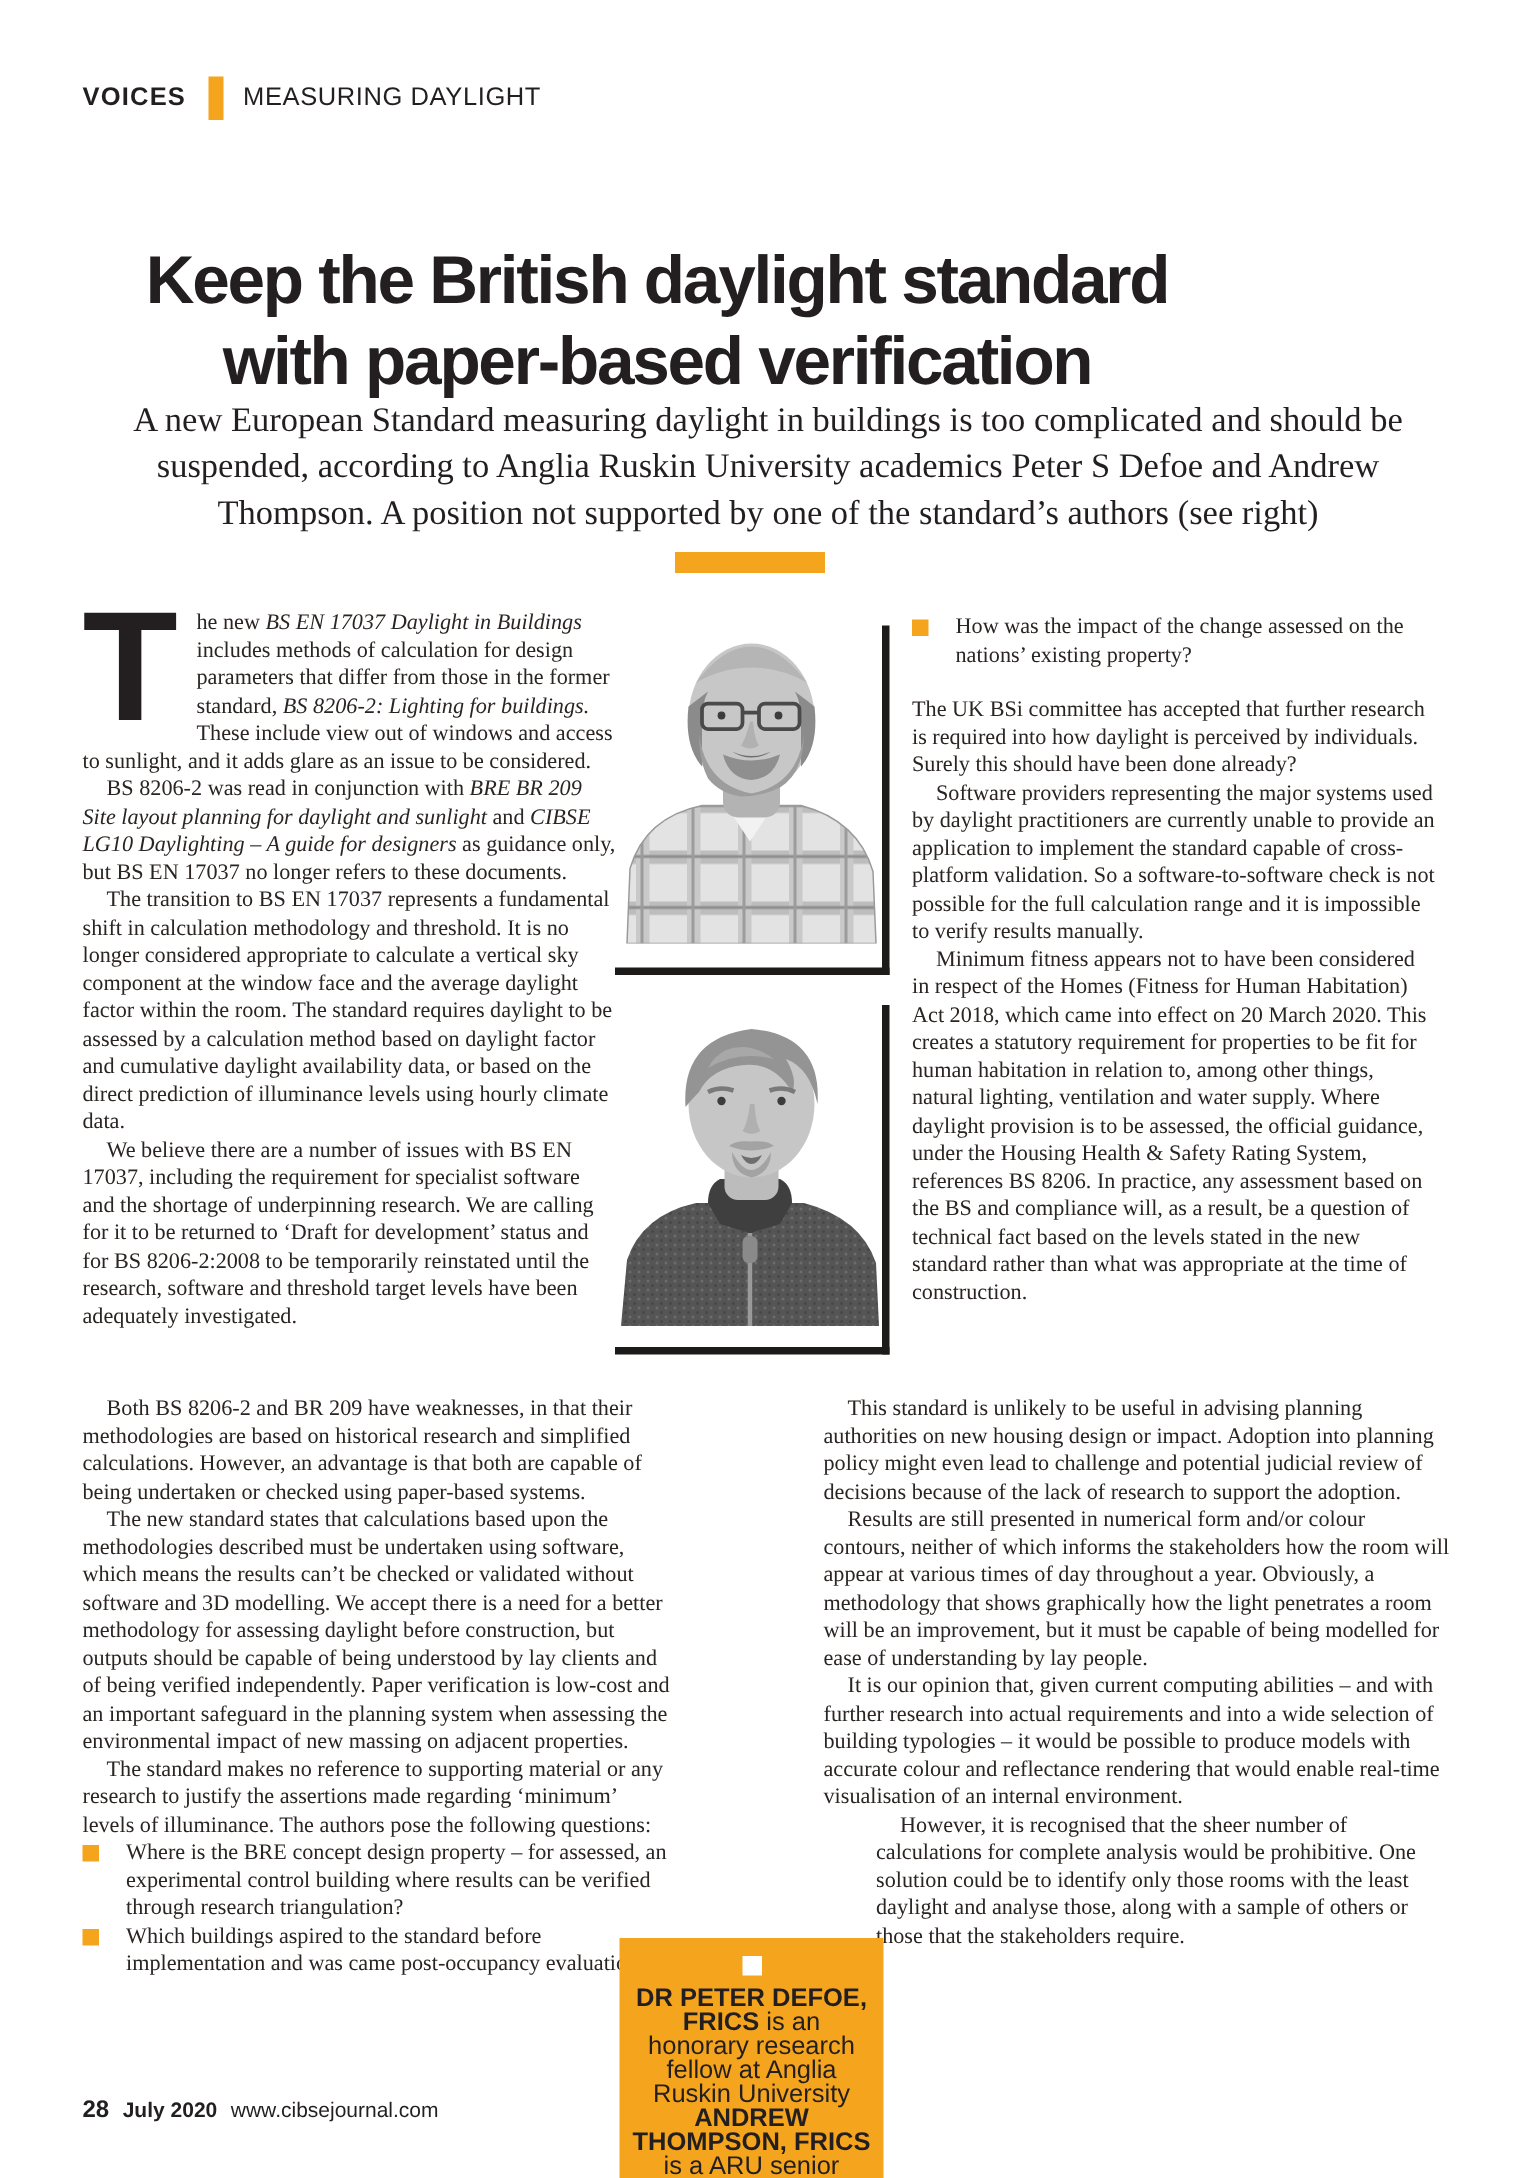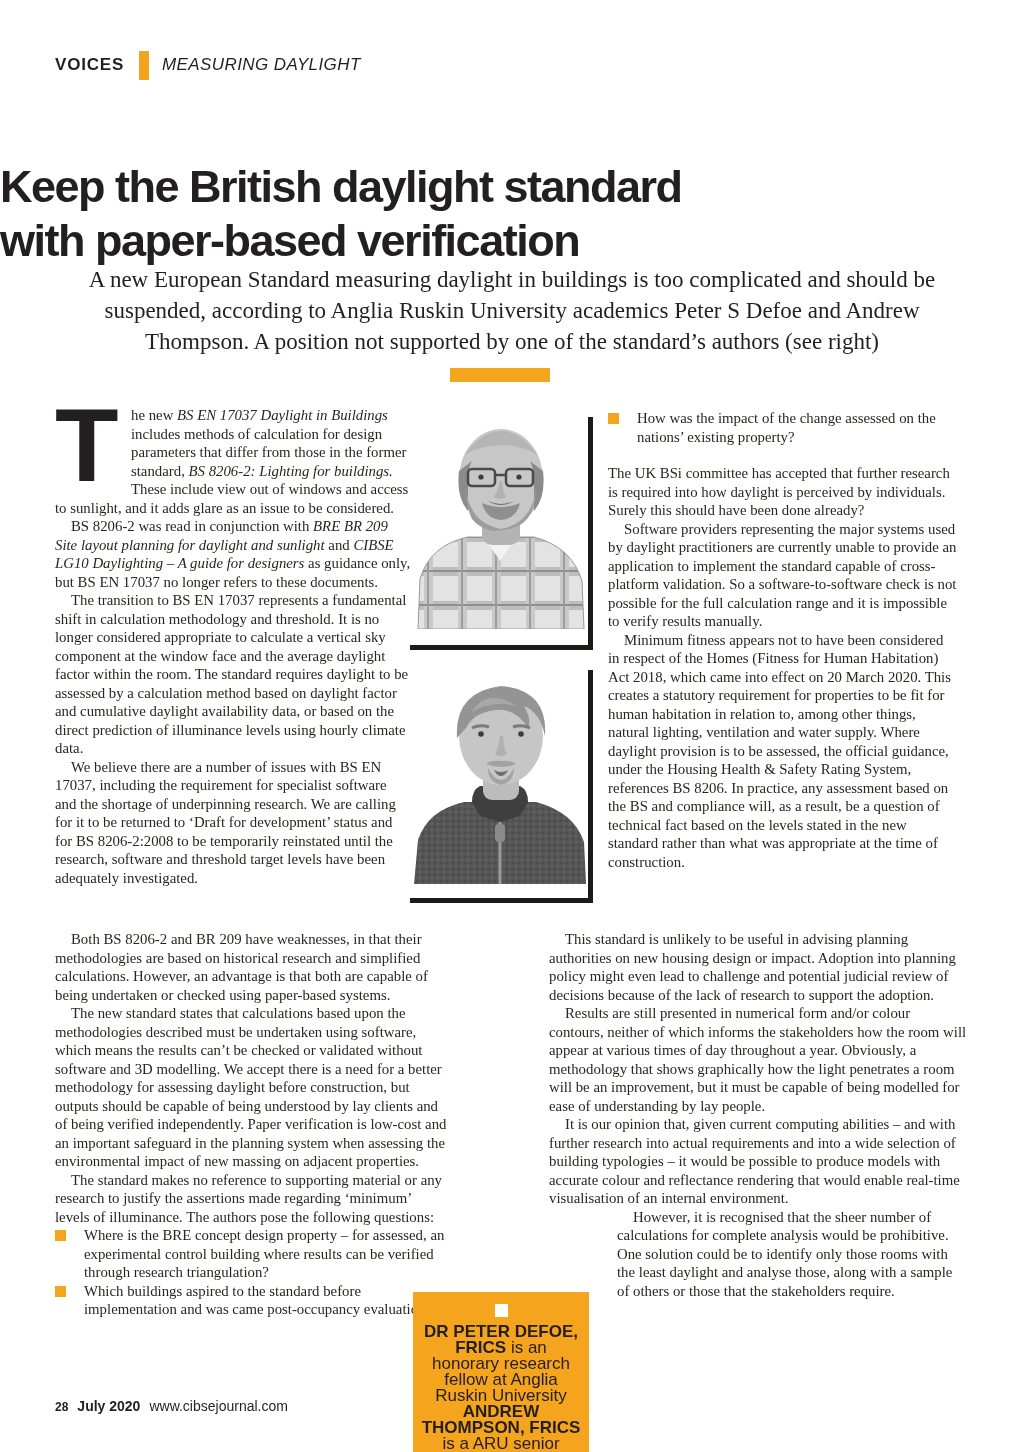--- a/index.html
+++ b/index.html
@@ -17,25 +17,25 @@
   }
 
   
   .kicker{
     position:absolute;left:55px;top:50px;height:30px;
     display:flex;align-items:center;
     font-family:"Liberation Sans",sans-serif;font-size:17px;color:var(--ink);
   }
   .kicker .section{font-weight:bold;letter-spacing:.8px;}
   .kicker .kicker-bar{width:10px;height:29px;background:var(--accent);margin:0 13px 0 15px;}
-  .kicker .topic{letter-spacing:.4px;font-style:italic;}
+  .kicker .topic{letter-spacing:.4px;}
 
   
   .headline{
-    position:absolute;left:0;width:876px;top:130px;
+    position:absolute;left:0;width:876px;top:130px;text-align:center;
     font-family:"Liberation Sans",sans-serif;font-weight:bold;
     font-size:45px;line-height:54px;letter-spacing:-1.5px;color:var(--ink);
   }
   .standfirst{
     position:absolute;left:80px;width:864px;top:264px;text-align:center;
     font-size:23px;line-height:31px;color:var(--ink);
   }
   .divider-bar{
     position:absolute;left:450px;top:368px;width:100px;height:14px;background:var(--accent);
   }
@@ -44,21 +44,21 @@
   .textcol{position:absolute;font-size:14.8px;line-height:18.5px;color:var(--body);}
   .col-left{left:55px;top:406px;width:356px;}
   .col-right{left:608px;top:409px;width:350px;}
   .upper{min-height:524px;}
   .col-right .upper{min-height:521px;}
   .lower.wide-left{width:394px;}
   .lower.wide-right{width:418px;margin-left:-59px;}
   .textcol p{margin:0;}
   p.indent{text-indent:16px;}
   p.space-before{margin-top:18px;}
-  p.wrap-left{margin-left:68px;}
+  p.wrap-left{margin-left:35px;}
 
   .dropcap{
     float:left;font-family:"Liberation Sans",sans-serif;font-weight:bold;
     font-size:104px;line-height:74px;height:74px;width:66px;color:var(--ink);
     margin:2px 10px 0 0;
   }
 
   .bullet-item{display:flex;margin:0;gap:11px;}
   .bullet-square{flex:0 0 auto;width:11px;height:11px;background:var(--accent);margin:4px 7px 0 0;}
   .bullet-text{flex:1;}
@@ -81,21 +81,21 @@
     font-family:"Liberation Sans",sans-serif;font-size:17px;line-height:16px;color:var(--ink);
   }
   .author-box .white-square{width:13px;height:13px;background:#fff;margin:0 auto 7px;}
   .author-box p{margin:0;}
 
   
   .footer{
     position:absolute;left:55px;top:1398px;display:flex;align-items:baseline;gap:9px;
     font-family:"Liberation Sans",sans-serif;font-size:14px;color:var(--ink);
   }
-  .footer .page-number{font-weight:bold;font-size:12px;}
+  .footer .page-number{font-weight:bold;font-size:16px;}
   .footer .date{font-weight:bold;}
 </style>
 </head>
 <body>
 
 <div class="kicker">
   <span class="section">VOICES</span>
   <span class="kicker-bar"></span>
   <span class="topic">MEASURING DAYLIGHT</span>
 </div>

